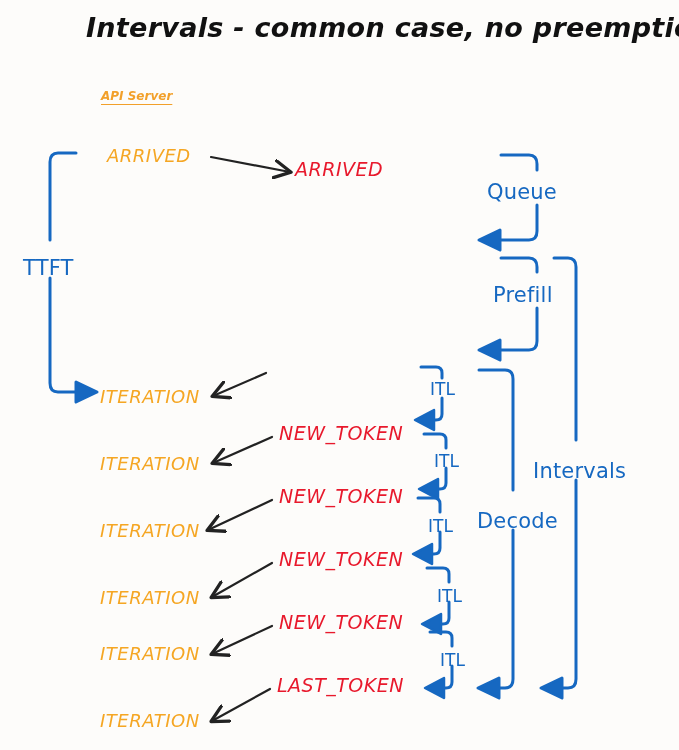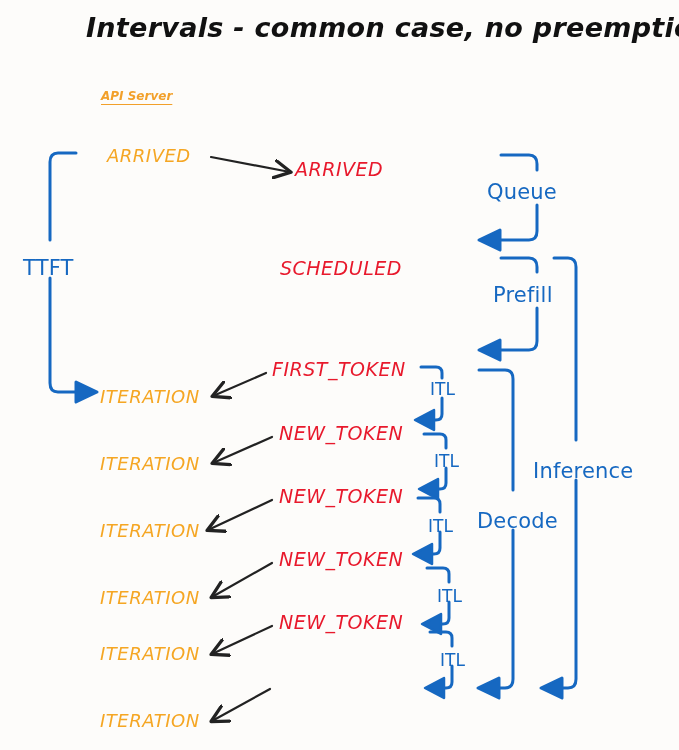--- a/index.html
+++ b/index.html
@@ -169,32 +169,31 @@
 
   <div class="lbl api-state" style="left:107px;top:147px">ARRIVED</div>
   <div class="lbl api-state" style="left:100px;top:388px">ITERATION</div>
   <div class="lbl api-state" style="left:100px;top:455px">ITERATION</div>
   <div class="lbl api-state" style="left:100px;top:522px">ITERATION</div>
   <div class="lbl api-state" style="left:100px;top:589px">ITERATION</div>
   <div class="lbl api-state" style="left:100px;top:645px">ITERATION</div>
   <div class="lbl api-state" style="left:100px;top:712px">ITERATION</div>
 
   <div class="lbl engine-state" style="left:295px;top:160px">ARRIVED</div>
-  <div class="lbl engine-state" style="left:280px;top:259px">SCHEDULED</div>
-  <div class="lbl engine-state" style="left:272px;top:360px">FIRST_TOKEN</div>
   <div class="lbl engine-state" style="left:279px;top:424px">NEW_TOKEN</div>
   <div class="lbl engine-state" style="left:279px;top:487px">NEW_TOKEN</div>
   <div class="lbl engine-state" style="left:279px;top:550px">NEW_TOKEN</div>
   <div class="lbl engine-state" style="left:279px;top:613px">NEW_TOKEN</div>
+  <div class="lbl engine-state" style="left:277px;top:676px">LAST_TOKEN</div>
 
   <div class="lbl interval-label" style="left:23px;top:258px">TTFT</div>
   <div class="lbl interval-label" style="left:487px;top:182px">Queue</div>
   <div class="lbl interval-label" style="left:493px;top:285px">Prefill</div>
   <div class="lbl interval-label" style="left:477px;top:511px">Decode</div>
-  <div class="lbl interval-label" style="left:533px;top:461px">Inference</div>
+  <div class="lbl interval-label" style="left:533px;top:461px">Intervals</div>
 
   <div class="lbl itl-label" style="left:430px;top:381px">ITL</div>
   <div class="lbl itl-label" style="left:434px;top:453px">ITL</div>
   <div class="lbl itl-label" style="left:428px;top:518px">ITL</div>
   <div class="lbl itl-label" style="left:437px;top:588px">ITL</div>
   <div class="lbl itl-label" style="left:440px;top:652px">ITL</div>
 
 </div>
 
 </body></html>

